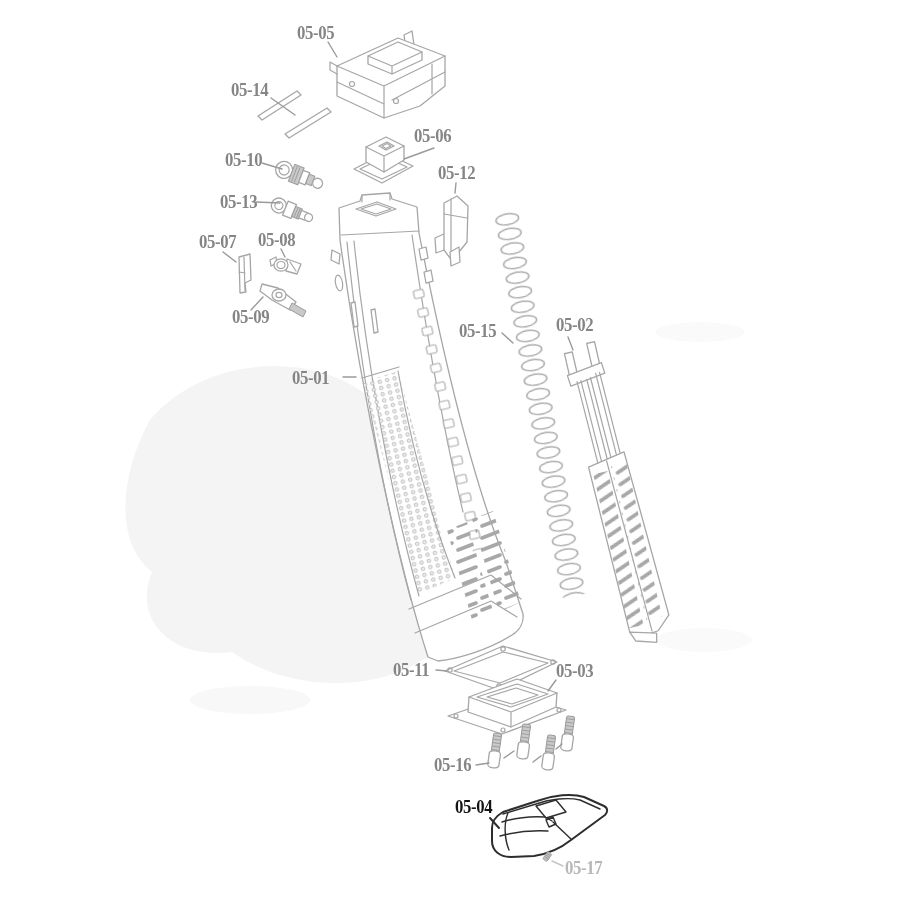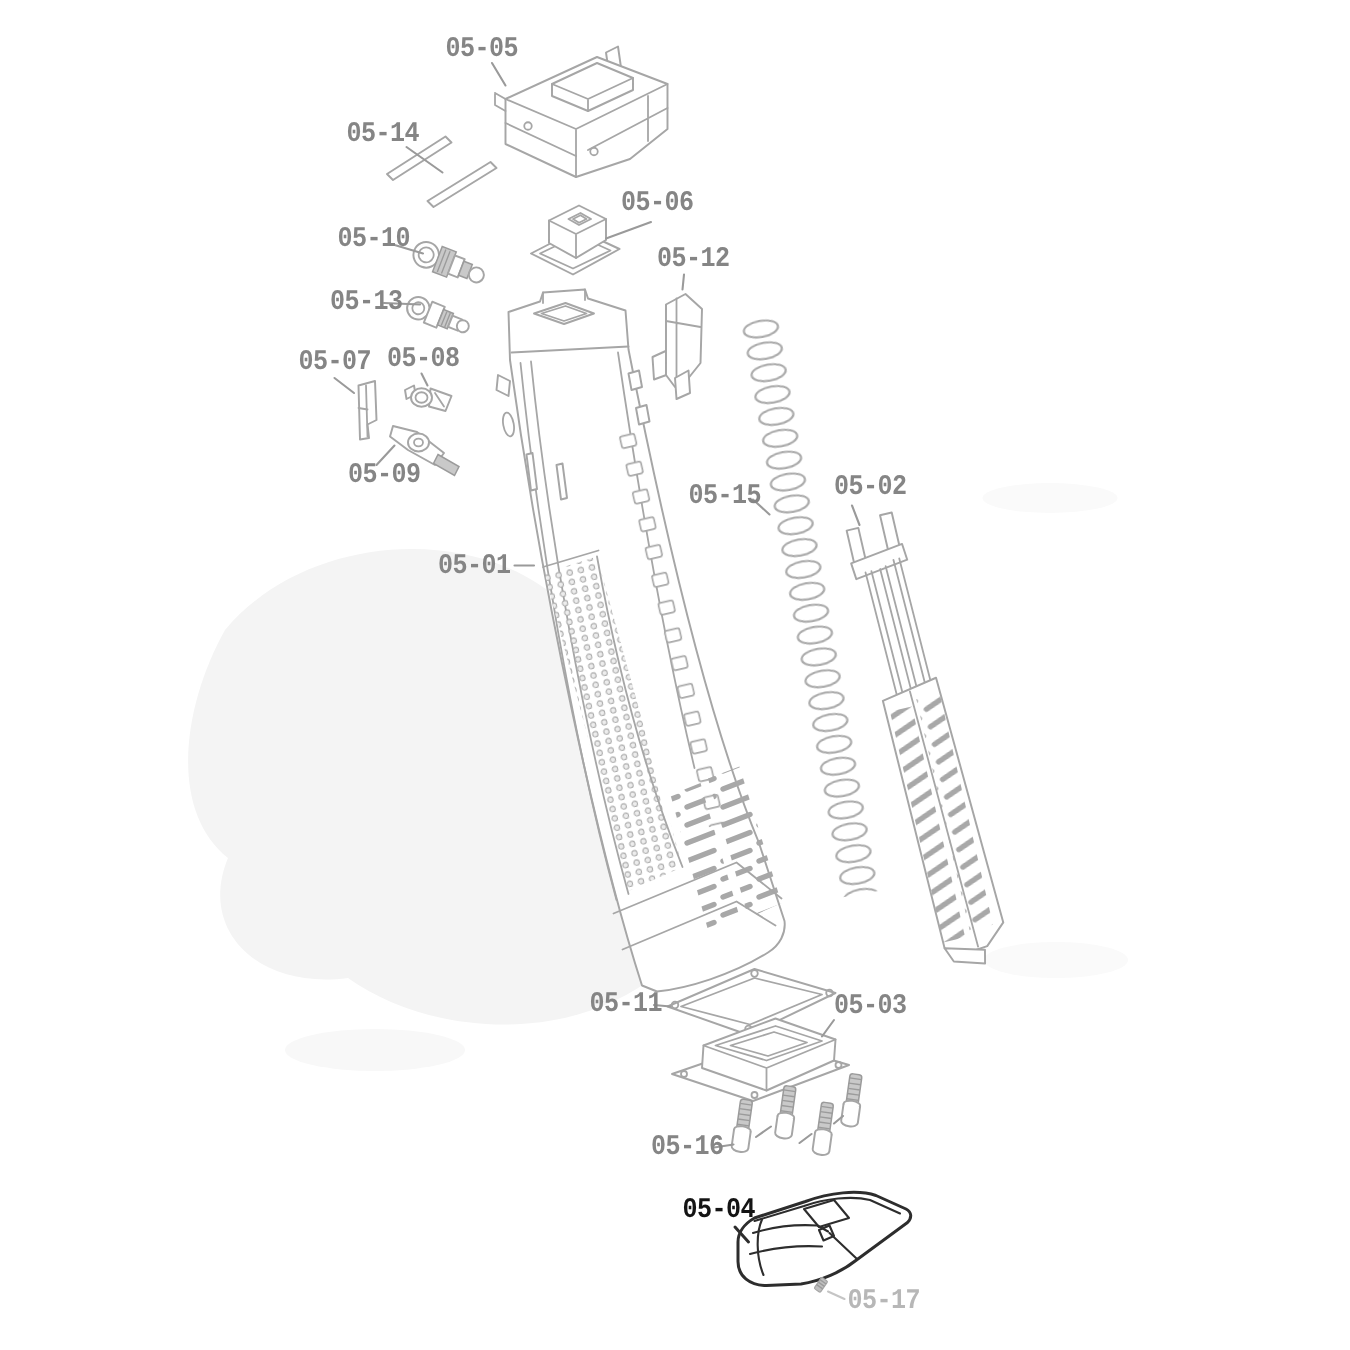--- a/index.html
+++ b/index.html
@@ -1,17 +1,17 @@
 <!DOCTYPE html>
 <html><head>
 <meta charset="utf-8">
 <style>
   html,body{margin:0;padding:0;background:#ffffff;}
   .stage{position:relative;width:900px;height:900px;background:#ffffff;overflow:hidden;
-         font-family:Liberation Mono, monospace;}
+         font-family:Liberation Serif, serif;}
   .stage svg{position:absolute;left:0;top:0;}
   .lbl{position:absolute;font-size:19px;font-weight:600;color:#858585;letter-spacing:-0.4px;
        white-space:nowrap;transform:scaleX(.88);transform-origin:left top;line-height:1;}
   .lbl--highlight{color:#141414;font-weight:700;}
   .lbl--muted{color:#b7b7b7;}
   .part{fill:#ffffff;stroke:#a6a6a6;stroke-width:1.3;stroke-linejoin:round;stroke-linecap:round;}
   .ln{fill:none;stroke:#a6a6a6;stroke-width:1.2;stroke-linejoin:round;stroke-linecap:round;}
   .metal{fill:#c9c9c9;stroke:#9b9b9b;stroke-width:1;}
   .thread{fill:none;stroke:#9b9b9b;stroke-width:0.9;}
   .leader{fill:none;stroke:#9a9a9a;stroke-width:1.4;stroke-linecap:round;}

